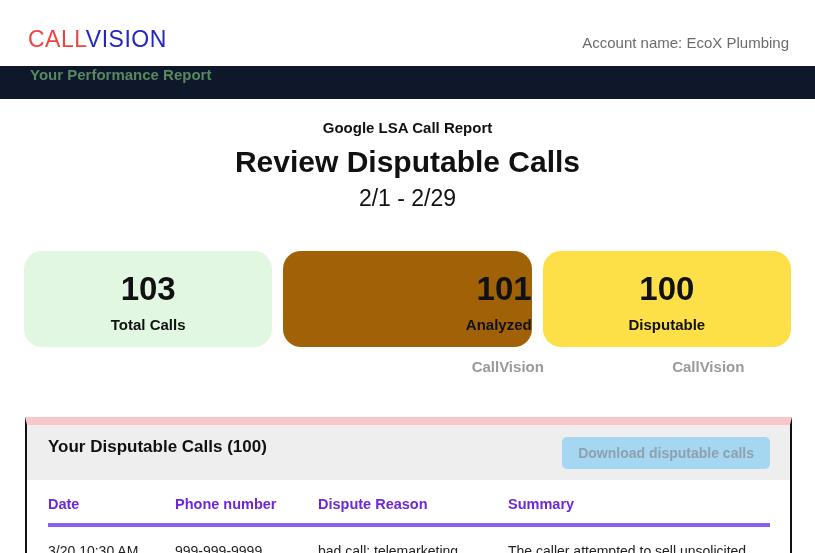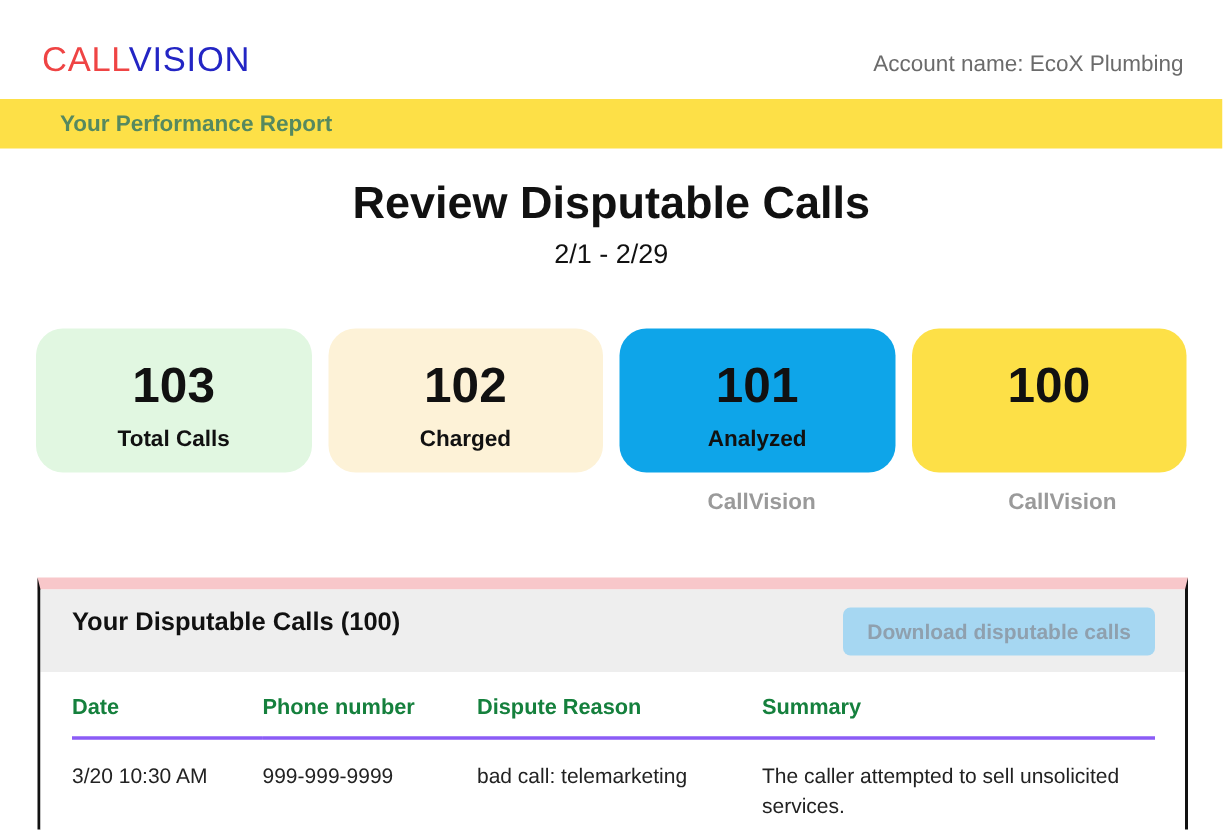--- a/index.html
+++ b/index.html
@@ -18,33 +18,32 @@
     justify-content: space-between;
     padding: 26px 26px 13px 28px;
   }
   .logo { font-size: 23px; letter-spacing: 0.5px; font-weight: 500; }
   .logo .part1 { color: #ef4444; }
   .logo .part2 { color: #2325c4; }
   .account { font-size: 15px; color: #6b6b6b; padding-bottom: 2px; }
 
   
   .banner {
-    background: #fde047;
+    background: #0f172a;
     height: 33px;
     display: flex;
-    align-items: center;
-    padding-left: 40px;
+    padding-left: 30px;
   }
   .banner span { font-size: 15px; font-weight: bold; color: #56895f; }
 
   
   .titles { text-align: center; margin-top: 20px; }
   .subtitle { font-size: 15px; font-weight: bold; color: #111; }
   .main-title { font-size: 30px; font-weight: bold; color: #111; margin-top: 9px; }
-  .date-range { font-size: 18px; color: #111; margin-top: 6px; }
+  .date-range { font-size: 23px; color: #111; margin-top: 6px; }
 
   
   .cards {
     display: flex;
     gap: 11px;
     padding: 0 24px;
     margin-top: 39px;
   }
   .card {
     flex: 1;
@@ -89,23 +88,23 @@
     cursor: pointer;
   }
 
   
   .table-wrap { padding: 0 20px 12px 21px; background: #ffffff; }
   table { width: 100%; border-collapse: collapse; }
   th {
     text-align: left;
     font-size: 14.5px;
     font-weight: bold;
-    color: #15803d;
+    color: #6d28d9;
     padding: 16px 0 11px 0;
-    border-bottom: 2px solid #8b5cf6;
+    border-bottom: 4px solid #8b5cf6;
   }
   td {
     font-size: 14px;
     color: #222;
     padding: 14px 8px 10px 0;
     vertical-align: top;
     line-height: 20px;
   }
   .col-date { width: 127px; }
   .col-phone { width: 143px; }
@@ -120,39 +119,37 @@
     <span class="part1">CALL</span><span class="part2">VISION</span>
   </div>
   <div class="account">Account name: EcoX Plumbing</div>
 </div>
 
 <div class="banner">
   <span>Your Performance Report</span>
 </div>
 
 <div class="titles">
+  <div class="subtitle">Google LSA Call Report</div>
   <div class="main-title">Review Disputable Calls</div>
   <div class="date-range">2/1 - 2/29</div>
 </div>
 
 <div class="cards">
   <div class="card" style="background: rgb(225, 247, 225);">
     <div class="value">103</div>
     <div class="label">Total Calls</div>
   </div>
-  <div class="card" style="background: rgb(253, 242, 215);">
-    <div class="value">102</div>
-    <div class="label">Charged</div>
-  </div>
-  <div class="card" style="background: #0ea5e9;">
+  <div class="card" style="background: #a16207; text-align: right;">
     <div class="value">101</div>
     <div class="label">Analyzed</div>
   </div>
   <div class="card" style="background: #fde047;">
     <div class="value">100</div>
+    <div class="label">Disputable</div>
   </div>
 </div>
 
 <div class="watermarks">
   <div class="watermark-cell"><span></span></div>
   <div class="watermark-cell"><span></span></div>
   <div class="watermark-cell"><span>CallVision</span></div>
   <div class="watermark-cell"><span>CallVision</span></div>
 </div>
 

